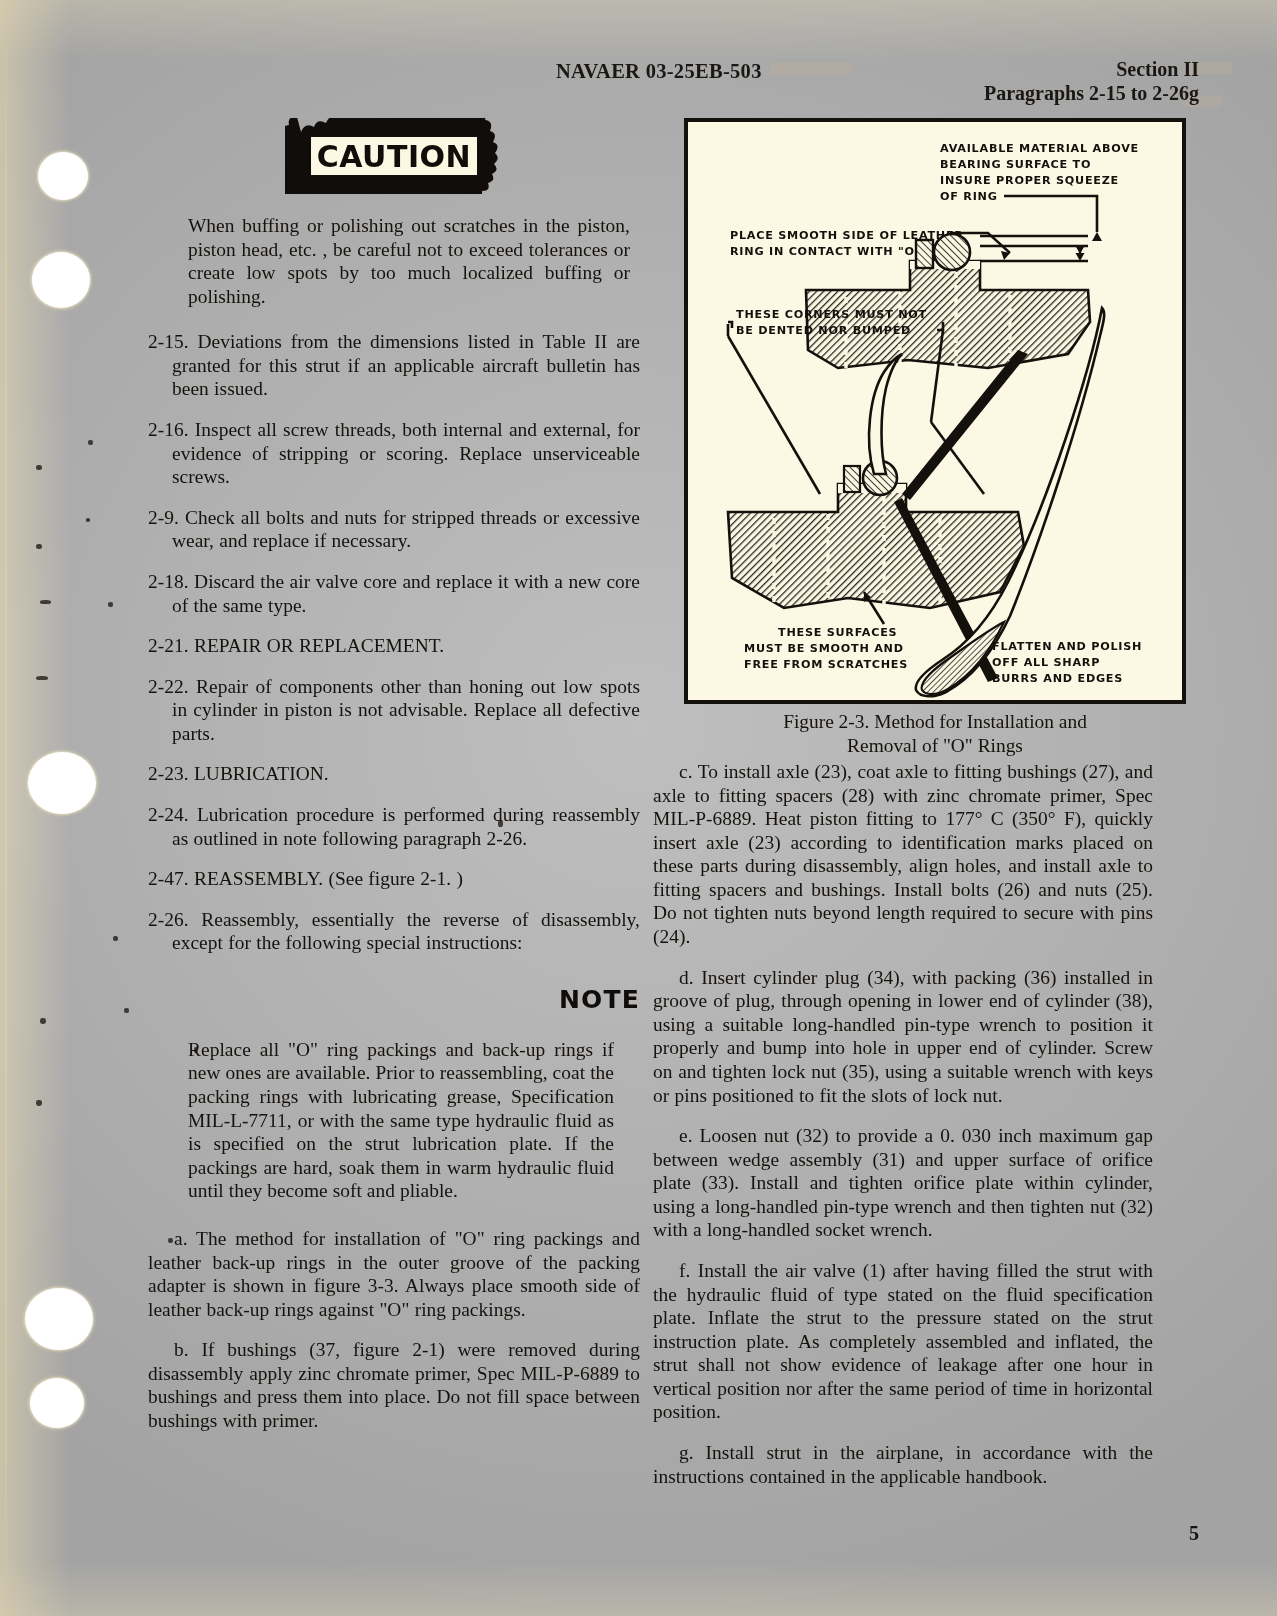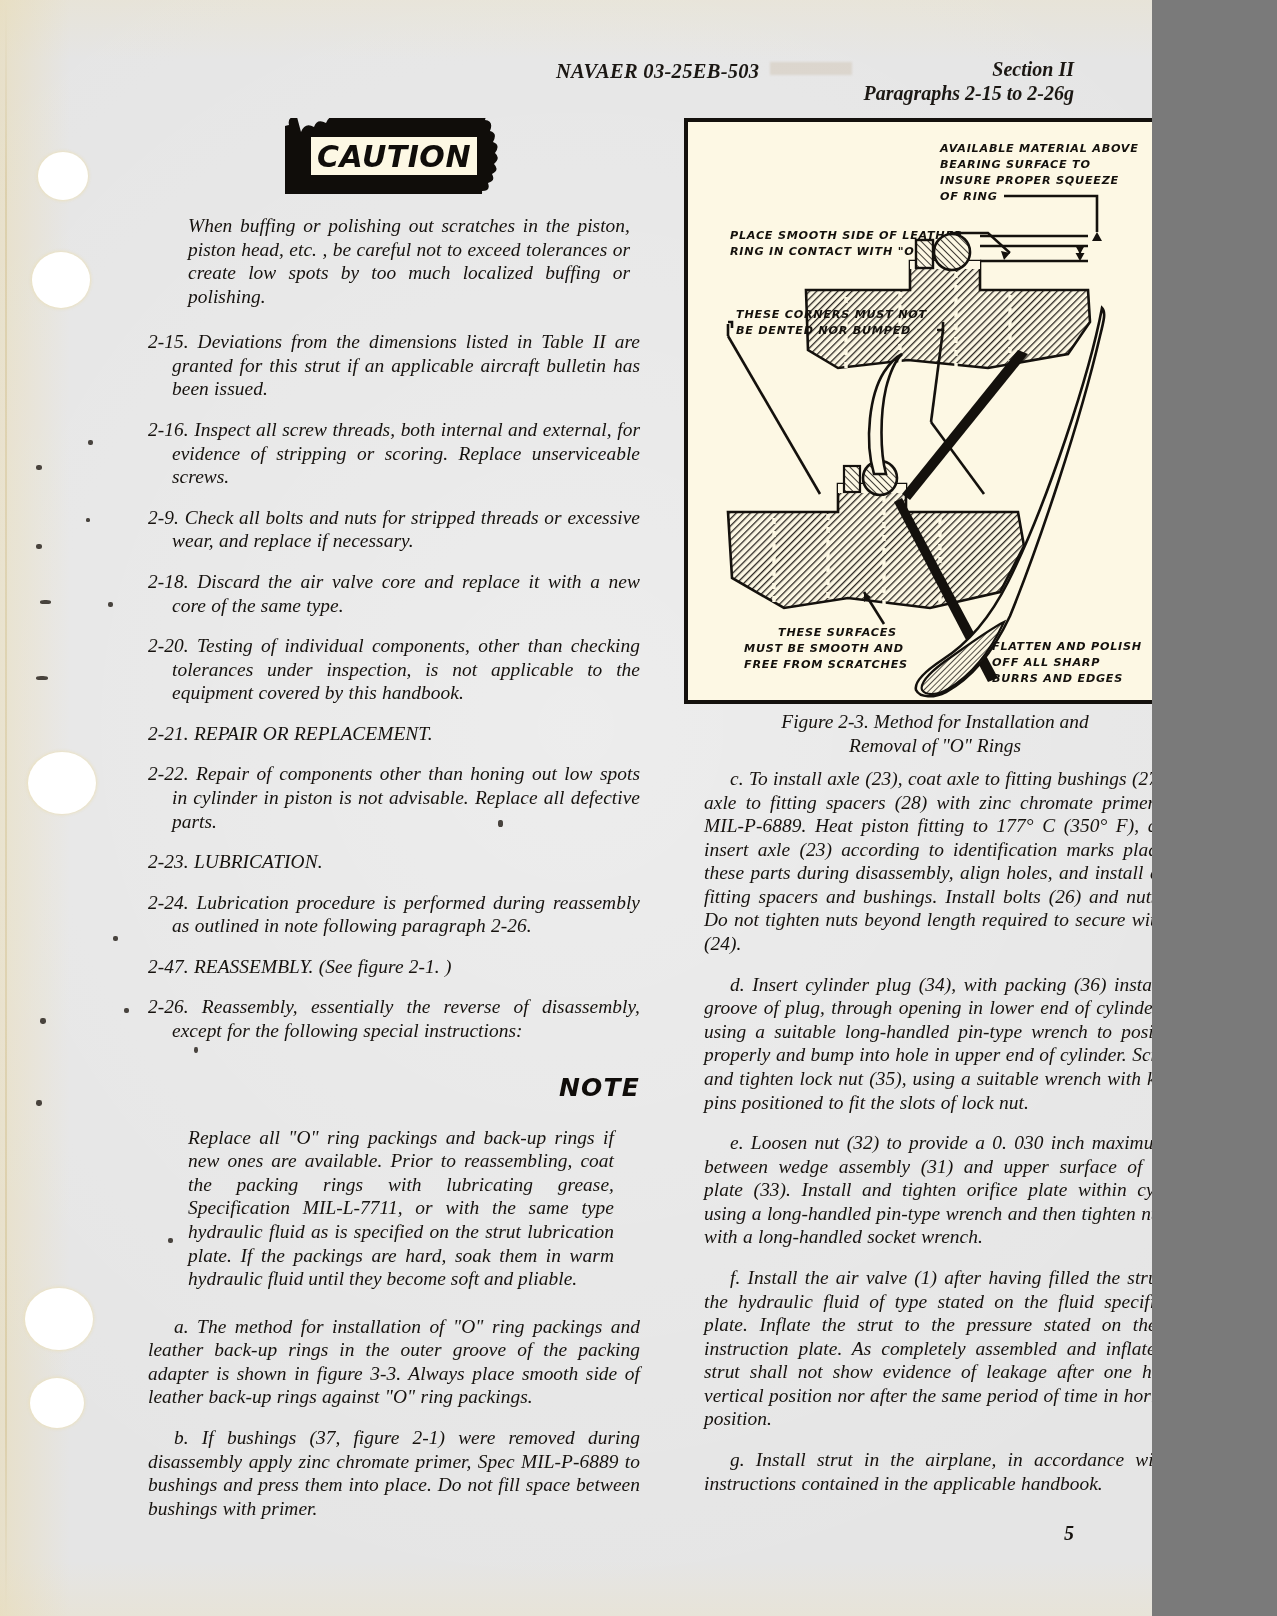--- a/index.html
+++ b/index.html
@@ -1,23 +1,22 @@
 <!DOCTYPE html>
 <html><head>
 <meta charset="utf-8">
 <style>
   html,body{margin:0;padding:0;background:#7a7a7a;}
   body{font-family:"Liberation Serif",serif;}
 
   .page{
     position:relative;
-    width:1152px;height:1616px;
-    background:#e5e5e5;
+    width:1277px;height:1616px;
+    background:#a3a3a3;
     overflow:hidden;
-    font-style:italic;
   }
   
   .page::before{
     content:"";position:absolute;inset:0;pointer-events:none;
     background:
       radial-gradient(ellipse 120% 90% at 50% 45%, rgba(255,255,255,.30) 0%, rgba(253,246,222,0) 62%),
       linear-gradient(90deg, rgba(233,219,178,.55) 0px, rgba(253,248,228,0) 70px),
       linear-gradient(180deg, rgba(236,224,186,.30) 0px, rgba(253,248,228,0) 60px),
       linear-gradient(0deg, rgba(236,224,186,.30) 0px, rgba(253,248,228,0) 55px);
     z-index:3;
@@ -37,21 +36,21 @@
   .hdr-left{left:556px;top:60px;font-size:20.5px;letter-spacing:.3px;}
   .hdr-rt1{right:78px;top:58px;font-size:20px;text-align:right;}
   .hdr-rt2{right:78px;top:82px;font-size:20px;text-align:right;}
 
   
   .ghost{position:absolute;z-index:5;background:rgba(196,176,150,.30);filter:blur(1.2px);}
 
   
   .col{position:absolute;z-index:6;color:#16120e;}
   .colL{left:148px;top:118px;width:492px;}
-  .colR{left:704px;top:760px;width:500px;margin-top:7px;}
+  .colR{left:653px;top:760px;width:500px;}
 
   p.body{
     margin:0 0 17px 0;
     font-size:19.4px;
     line-height:1.215;
     text-align:justify;
     text-justify:inter-word;
     letter-spacing:.05px;
     word-spacing:.4px;
   }
@@ -135,21 +134,20 @@
         <text x="109" y="49" text-anchor="middle" font-family="DejaVu Sans, sans-serif" font-weight="bold" font-size="30" letter-spacing="0.5" fill="#100d0a">CAUTION</text>
       </svg>
     </div>
 
     <p class="body" style="padding:0 10px 0 40px;margin-bottom:22px;">When buffing or polishing out scratches in the piston, piston head, etc. , be careful not to exceed tolerances or create low spots by too much localized buffing or polishing.</p>
 
     <p class="body ind">2-15.  Deviations from the dimensions listed in Table II are granted for this strut if an applicable aircraft bulletin has been issued.</p>
     <p class="body ind">2-16.  Inspect all screw threads, both internal and external, for evidence of stripping or scoring.  Replace unserviceable screws.</p>
     <p class="body ind">2-9.  Check all bolts and nuts for stripped threads or excessive wear, and replace if necessary.</p>
     <p class="body ind">2-18.  Discard the air valve core and replace it with a new core of the same type.</p>
-    <p class="body ind">2-20.  Testing of individual components, other than checking tolerances under inspection, is not applicable to the equipment covered by this handbook.</p>
     <p class="body ind">2-21.  REPAIR OR REPLACEMENT.</p>
     <p class="body ind">2-22.  Repair of components other than honing out low spots in cylinder in piston is not advisable.  Replace all defective parts.</p>
     <p class="body ind">2-23.  LUBRICATION.</p>
     <p class="body ind">2-24.  Lubrication procedure is performed during reassembly as outlined in note following paragraph 2-26.</p>
     <p class="body ind">2-47.  REASSEMBLY.  (See figure 2-1. )</p>
     <p class="body ind">2-26.  Reassembly, essentially the reverse of disassembly, except for the following special instructions:</p>
 
     <div class="note-hd">NOTE</div>
     <div class="note-body">Replace all "O" ring packings and back-up rings if new ones are available.  Prior to reassembling, coat the packing rings with lubricating grease, Specification MIL-L-7711, or with the same type hydraulic fluid as is specified on the strut lubrication plate.  If the packings are hard, soak them in warm hydraulic fluid until they become soft and pliable.</div>
 

